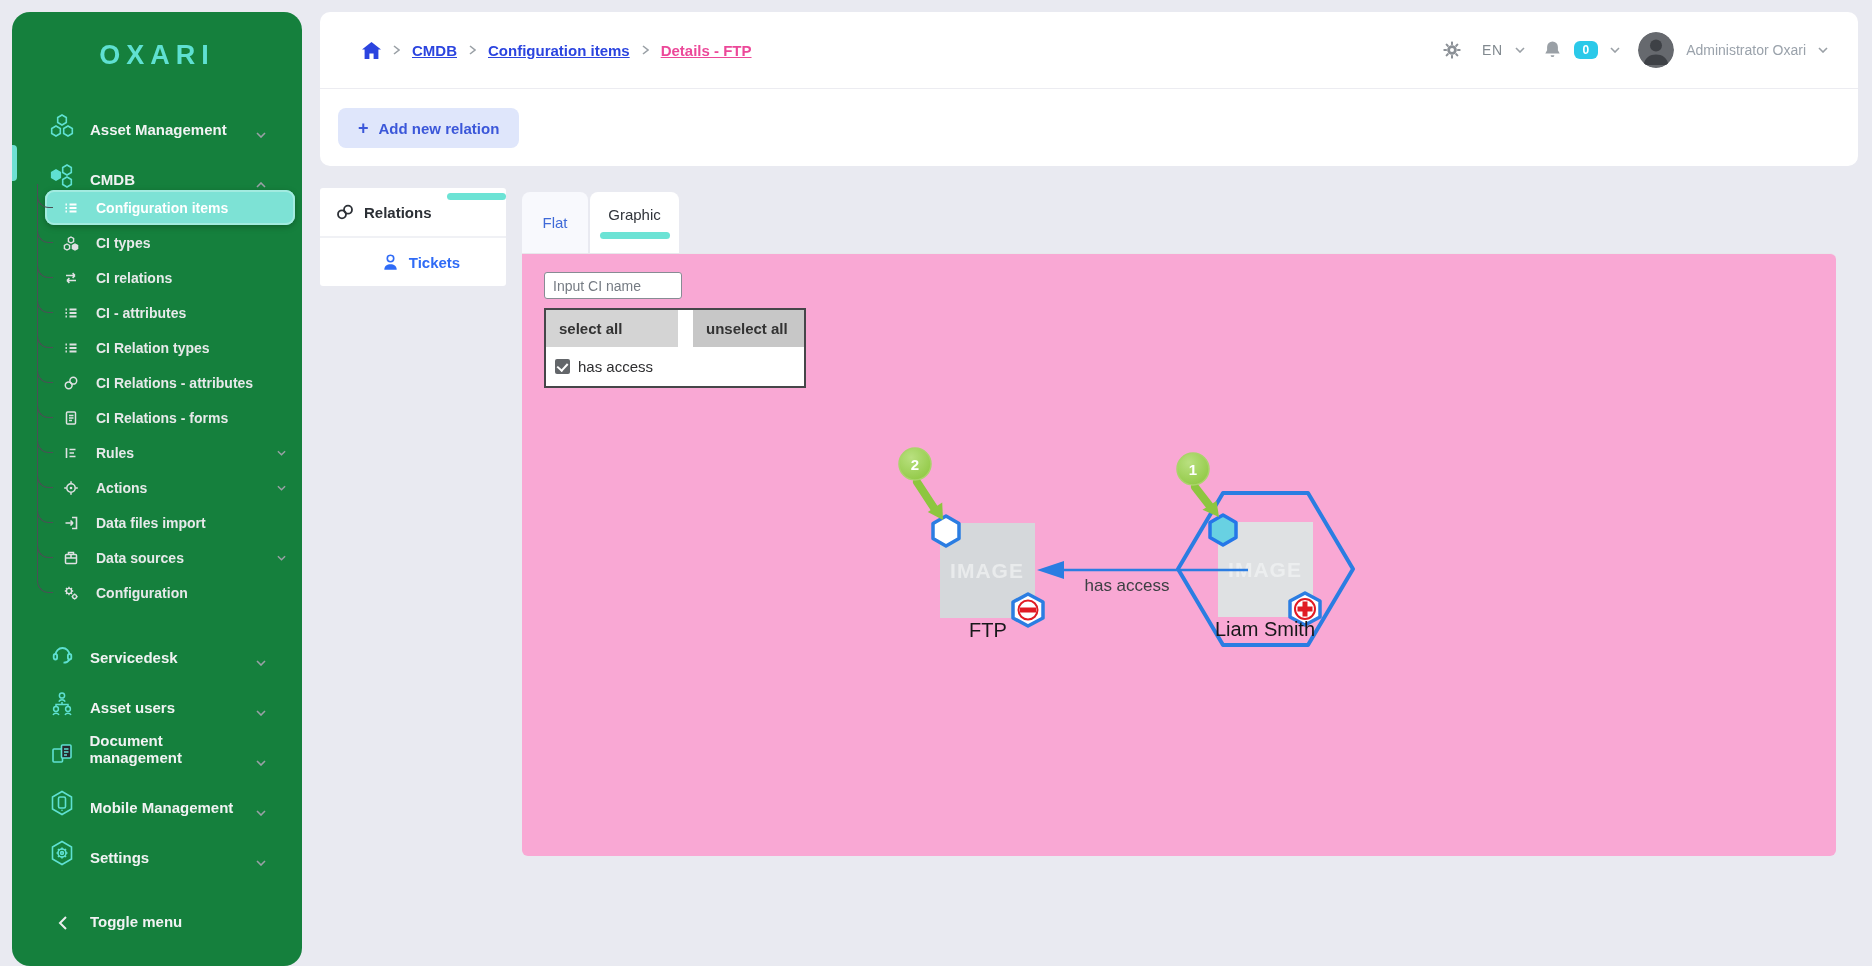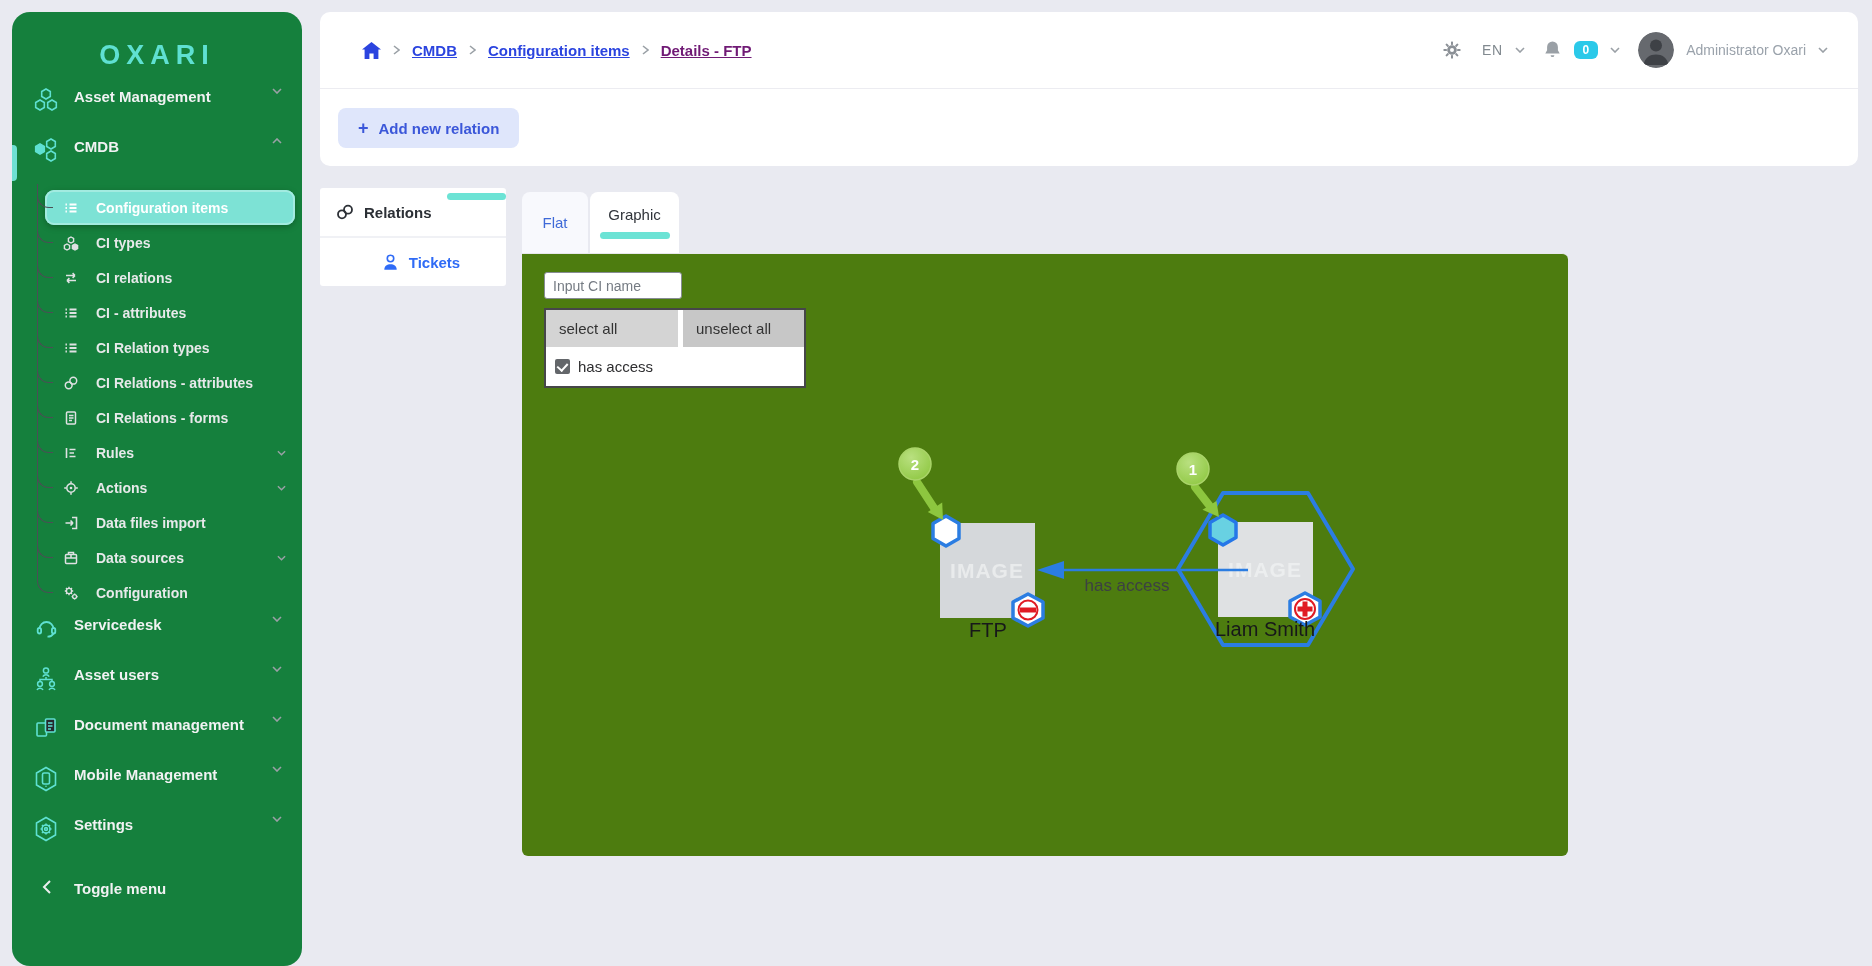--- a/index.html
+++ b/index.html
@@ -10,22 +10,22 @@
   }
   
   .sidebar{
     position:absolute;left:12px;top:12px;width:290px;height:954px;
     background:#15803d;border-radius:18px;color:#eceeef;overflow:hidden;
   }
   .logo{height:66px;display:flex;align-items:center;justify-content:center;padding-top:10px;}
   .logo-text{color:#5fe0d2;font-size:27px;font-weight:bold;letter-spacing:6px;}
   .nav{margin-top:0;}
   .nav-item{
-    position:relative;height:50px;display:flex;align-items:flex-start;
-    padding:0 20px;cursor:pointer;
+    position:relative;height:50px;display:flex;align-items:flex-end;
+    padding:0 36px;cursor:pointer;
   }
   .nav-item .nav-icon{width:28px;display:flex;justify-content:center;}
   .nav-item .nav-label{margin-left:14px;font-size:15px;font-weight:bold;color:#f1f2f3;}
   .nav-item .chev{margin-left:auto;color:#9aa0a6;display:flex;}
   .nav-item.cmdb::before{
     content:"";position:absolute;left:0;top:7px;bottom:7px;width:5px;
     background:#6fe0d3;border-radius:0 4px 4px 0;
   }
   .submenu{position:relative;list-style:none;margin:2px 0 6px 0;padding:0;}
   .submenu::before{
@@ -52,21 +52,21 @@
   .toggle-row{margin-top:14px;}
   
   .header-card{
     position:absolute;left:320px;top:12px;width:1538px;height:154px;
     background:#ffffff;border-radius:10px;
   }
   .crumb-row{height:76px;display:flex;align-items:center;padding:0 30px 0 42px;border-bottom:1px solid #ececf1;}
   .crumbs{display:flex;align-items:center;gap:12px;}
   .crumb-sep{color:#9aa0a6;display:flex;}
   .crumb-link{color:#2b44df;font-size:15px;font-weight:bold;text-decoration:underline;cursor:pointer;}
-  .crumb-current{color:#701a75;font-size:15px;font-weight:bold;text-decoration:underline;}
+  .crumb-current{color:#ec4899;font-size:15px;font-weight:bold;text-decoration:underline;}
   .header-right{margin-left:auto;display:flex;align-items:center;gap:12px;color:#8d949c;}
   .lang{font-size:14px;color:#81898f;letter-spacing:.5px;margin-left:8px;}
   .notif-badge{
     background:#2bc9e9;color:#fff;font-size:12px;font-weight:bold;
     border-radius:6px;padding:3px 9px;line-height:1;
   }
   .avatar-wrap{width:36px;height:36px;border-radius:50%;overflow:hidden;margin-left:6px;}
   .user-name{font-size:14px;color:#9aa2ab;}
   .toolbar-row{height:78px;display:flex;align-items:center;padding:0 18px;}
   .add-btn{
@@ -93,34 +93,34 @@
     color:#3f6ad8;font-size:15px;cursor:pointer;
   }
   .tab-graphic{
     position:absolute;left:590px;top:192px;width:89px;height:61px;background:#ffffff;
     border-radius:8px 8px 0 0;display:flex;flex-direction:column;align-items:center;
     justify-content:center;color:#30343a;font-size:15px;cursor:pointer;
   }
   .tab-graphic .pill{width:70px;height:7px;background:#6ce3d5;border-radius:4px;margin-top:9px;}
   
   .panel{
-    position:absolute;left:522px;top:253px;width:1046px;height:602px;background:#4d7c0f;
+    position:absolute;left:522px;top:253px;width:1314px;height:602px;background:#f9a8d4;
     border-top:1px solid #e8e8ec;border-radius:0 6px 6px 6px;
   }
   .ci-input{
     position:absolute;left:22px;top:18px;width:138px;height:27px;
     border:1.5px solid #878c94;border-radius:3px;padding:0 8px;font-size:14px;
     font-family:inherit;color:#3c4043;box-sizing:border-box;outline:none;
   }
   .ci-input::placeholder{color:#757b83;}
   .filter-box{
     position:absolute;left:22px;top:54px;width:262px;height:80px;
     border:2px solid #464649;background:#fff;box-sizing:border-box;
   }
-  .filter-head{display:flex;height:37px;gap:5px;background:#fff;}
+  .filter-head{display:flex;height:37px;gap:15px;background:#fff;font-weight:bold;}
   .filter-btn{
     display:flex;align-items:center;padding-left:13px;font-size:15px;color:#333;
     cursor:pointer;
   }
   .filter-btn.select{flex:0 0 119px;background:#d4d4d4;}
   .filter-btn.unselect{flex:1;background:#c7c7c7;}
   .filter-body{height:39px;display:flex;align-items:center;padding-left:9px;gap:8px;}
   .cbx{
     width:15px;height:15px;background:#63666a;border-radius:2px;position:relative;cursor:pointer;
   }

